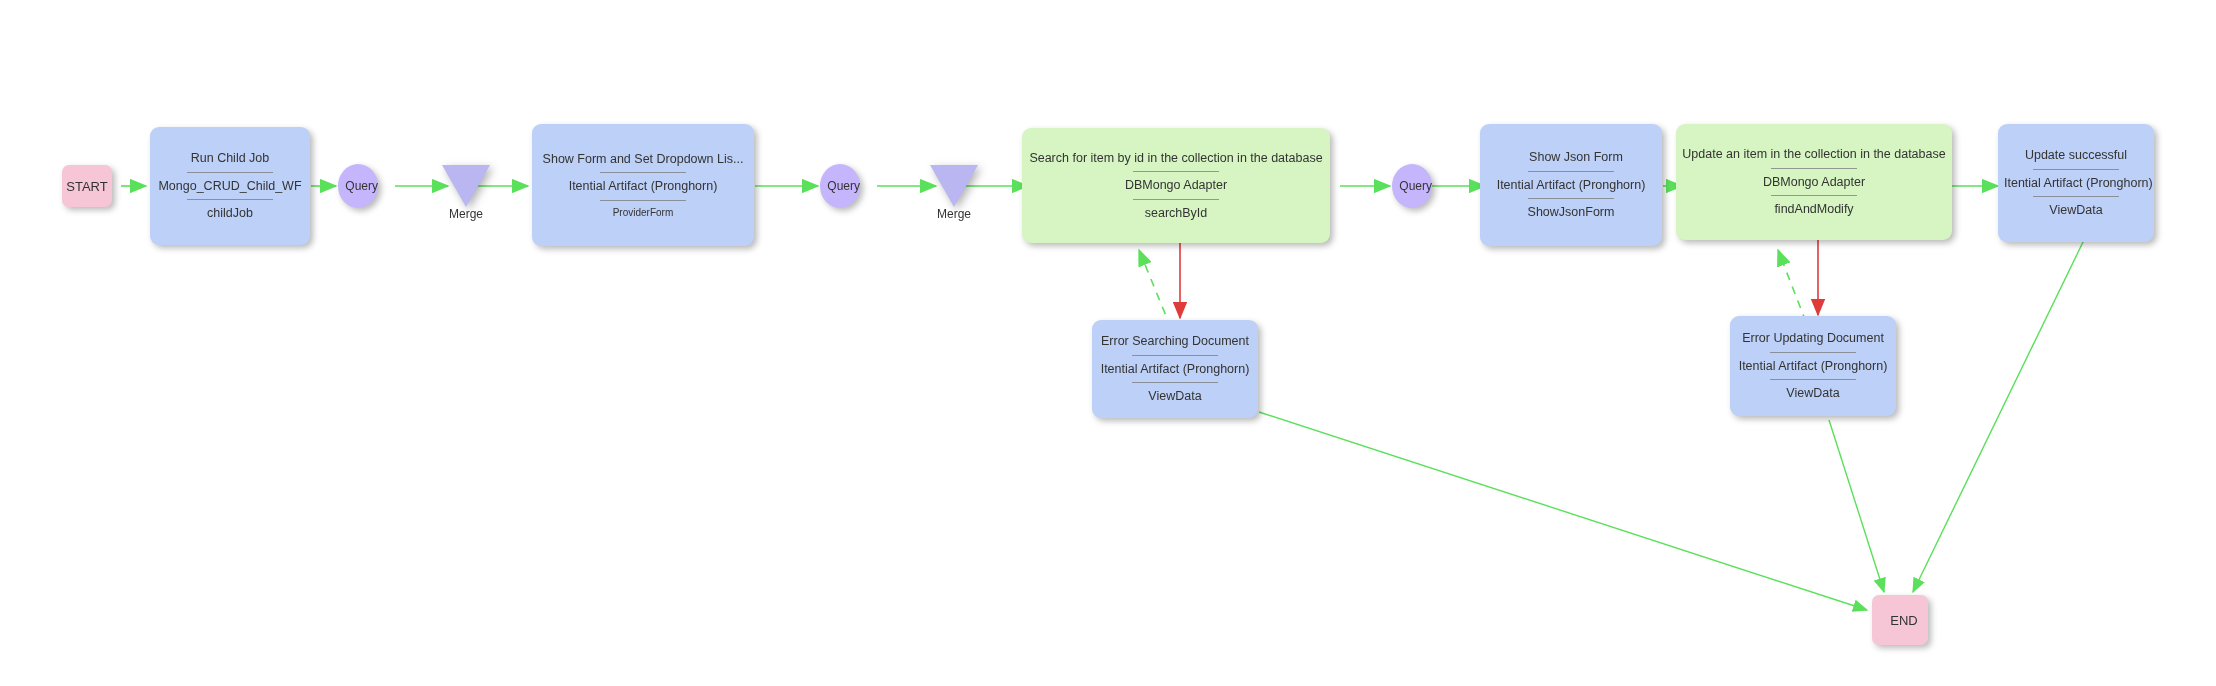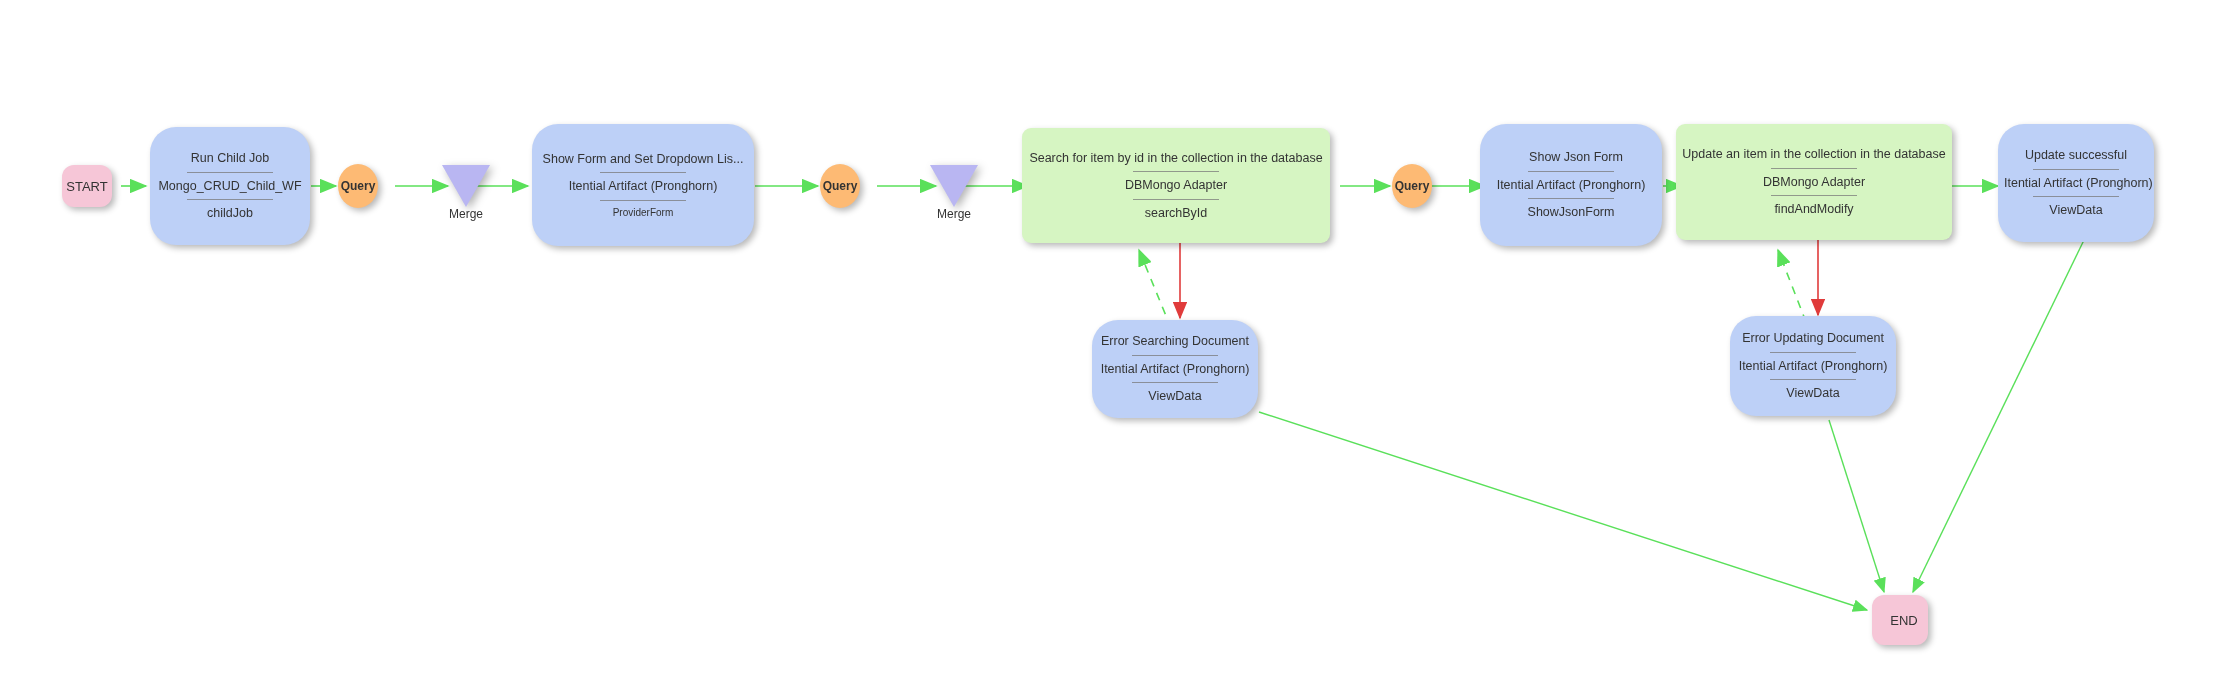--- a/index.html
+++ b/index.html
@@ -9,31 +9,31 @@
   svg#edges{position:absolute;left:0;top:0;width:2216px;height:686px;pointer-events:none;}
 
   .node{position:absolute;box-sizing:border-box;border-radius:9px;
         box-shadow:3px 3px 6px rgba(0,0,0,0.28);
         display:flex;flex-direction:column;align-items:center;justify-content:center;
         color:#333333;}
   .node .ttl,.node .mid,.node .bot{width:100%;text-align:center;line-height:1.15;
         padding:0 6px;box-sizing:border-box;white-space:nowrap;overflow:hidden;}
   .sep{width:86px;height:0;border-top:1px solid #7a7a7a;margin:6px 0;opacity:.75;}
 
-  .n-blue{background:#bdd0f7;border-radius:26px;}
+  .n-blue{background:#bdd0f7;}
   .n-green{background:#d6f5c2;align-items:center;}
   .n-pink{background:#f6c6d7;}
 
-  .terminal{width:50px;height:42px;border-radius:12px;font-size:13px;
+  .terminal{width:50px;height:42px;border-radius:7px;font-size:13px;
         display:flex;align-items:center;justify-content:center;
         box-shadow:3px 3px 6px rgba(0,0,0,0.28);position:absolute;color:#333;}
 
   .query{position:absolute;width:40px;height:44px;border-radius:50%;
-        background:#fdba74;box-shadow:3px 3px 6px rgba(0,0,0,0.28);
-        display:flex;align-items:center;justify-content:center;font-size:12px;color:#333;font-weight:bold;}
+        background:#c4b5fd;box-shadow:3px 3px 6px rgba(0,0,0,0.28);
+        display:flex;align-items:center;justify-content:flex-end;font-size:12px;color:#333;}
 
   .mergewrap{position:absolute;display:flex;flex-direction:column;align-items:center;}
   .tri{width:0;height:0;border-left:24px solid transparent;border-right:24px solid transparent;
        border-top:42px solid #b9b6f2;filter:drop-shadow(3px 3px 4px rgba(0,0,0,0.3));}
   .mergelbl{font-size:12px;color:#333;}
 </style>
 </head>
 <body>
 
 <div id="canvas">

